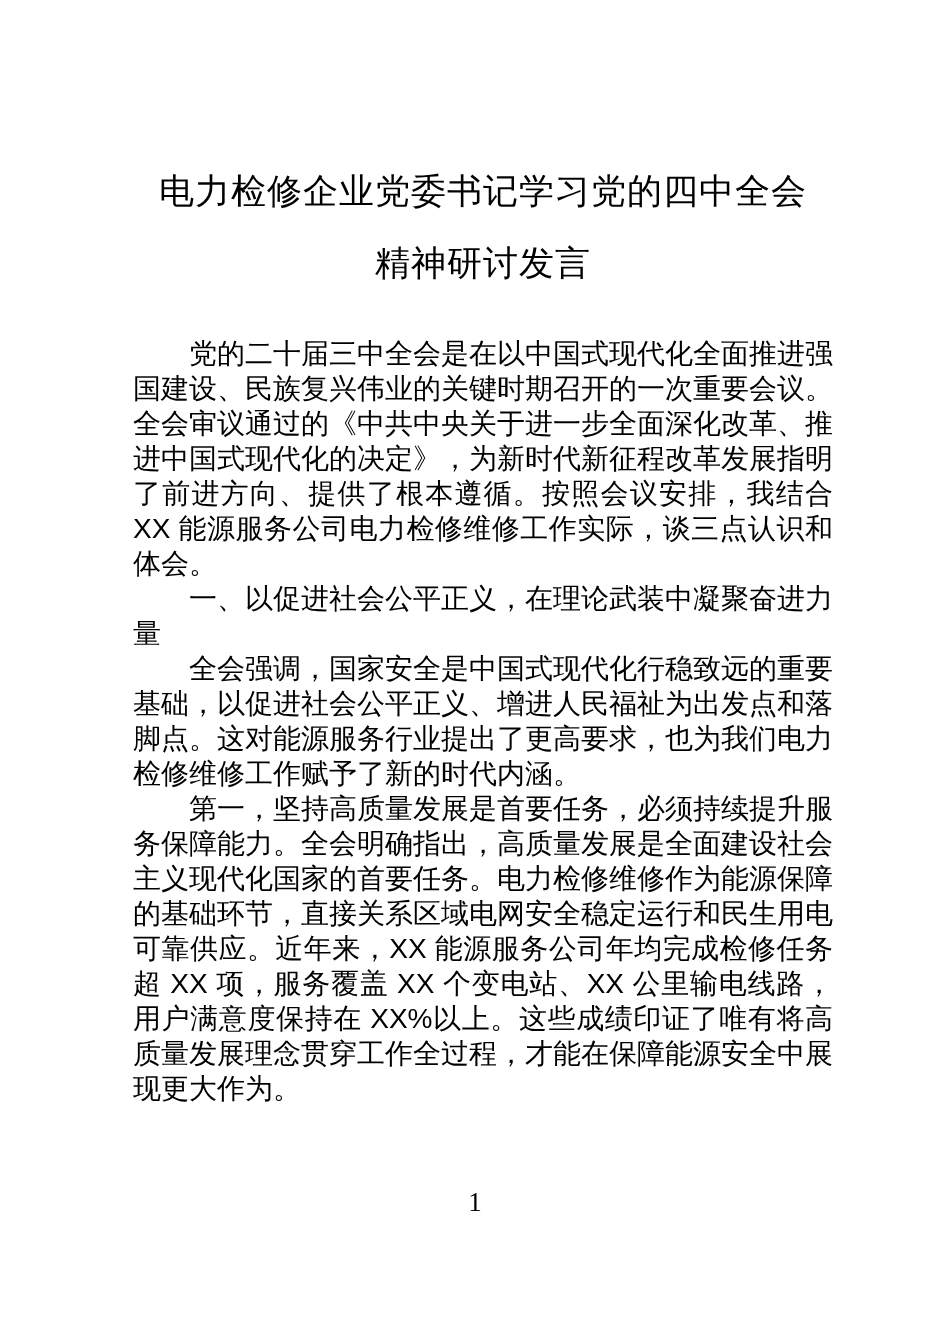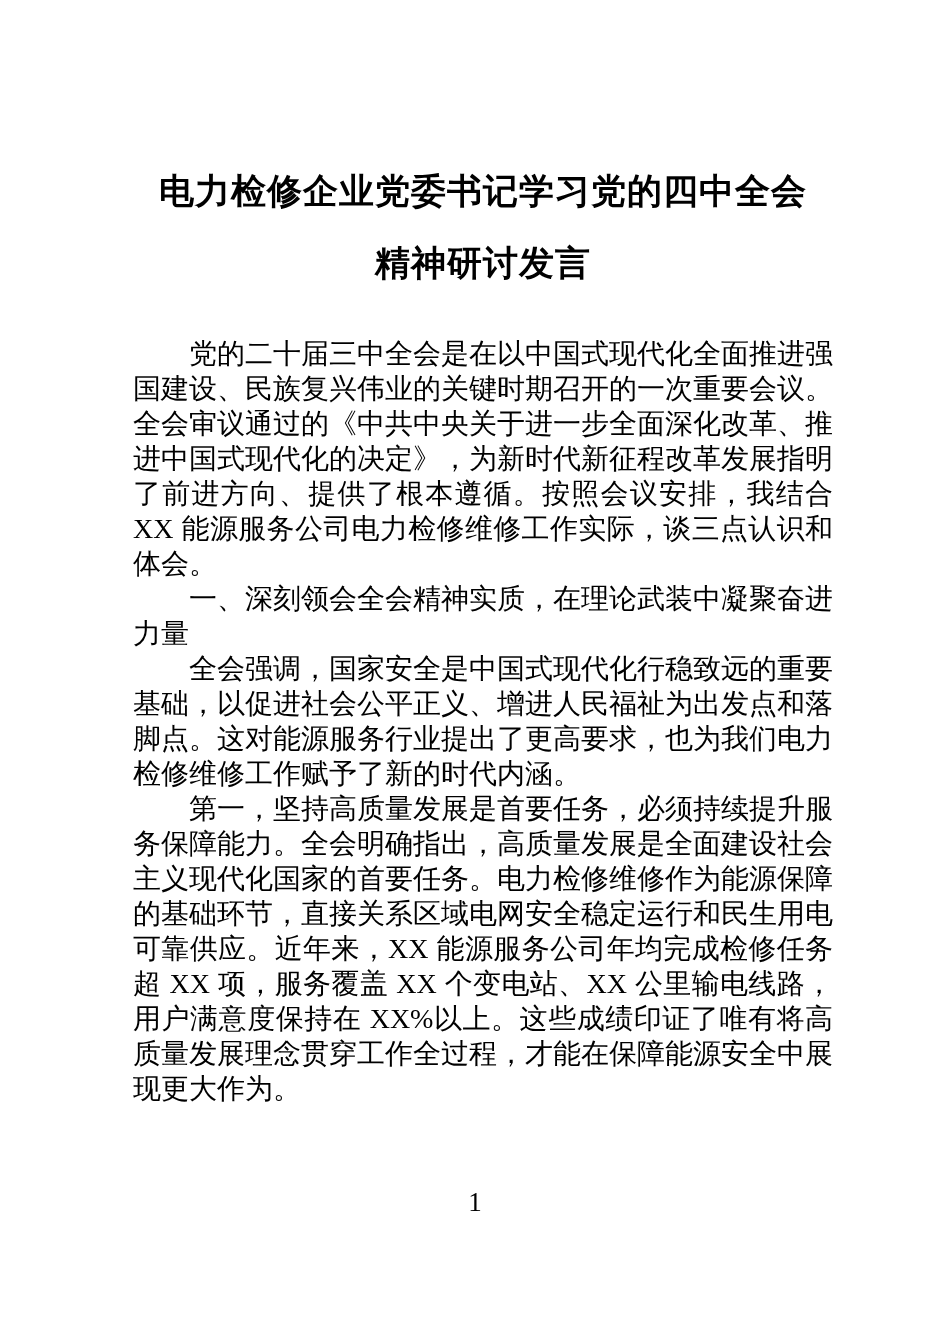--- a/index.html
+++ b/index.html
@@ -18,41 +18,41 @@
     font-family: "Liberation Sans", sans-serif;
   }
   .content {
     position: absolute;
     left: 133px;
     top: 155px;
     width: 700px;
   }
   .doc-title {
     font-size: 35px;
-    font-weight: 700;
+    font-weight: 400;
     line-height: 72px;
     text-align: center;
     letter-spacing: 1px;
   }
   .doc-title .title-line {
     display: block;
   }
   .body-text {
     margin-top: 37px;
     font-size: 28px;
     line-height: 35px;
     text-align: justify;
   }
   .body-text p {
     margin: 0;
     padding: 0;
     text-indent: 2em;
   }
   .latin {
-    font-family: Liberation Serif, serif;
+    font-family: Liberation Sans, sans-serif;
   }
   .page-number {
     position: absolute;
     left: 0;
     top: 1186px;
     width: 950px;
     text-align: center;
     font-size: 27px;
     line-height: 32px;
     font-family: "Liberation Serif", serif;
@@ -64,21 +64,21 @@
 <div class="page">
   <div class="content">
 
     <div class="doc-title">
       <span class="title-line">电力检修企业党委书记学习党的四中全会</span>
       <span class="title-line">精神研讨发言</span>
     </div>
 
     <div class="body-text">
       <p>党的二十届三中全会是在以中国式现代化全面推进强国建设、民族复兴伟业的关键时期召开的一次重要会议。全会审议通过的《中共中央关于进一步全面深化改革、推进中国式现代化的决定》，为新时代新征程改革发展指明了前进方向、提供了根本遵循。按照会议安排，我结合 <span class="latin">XX</span> 能源服务公司电力检修维修工作实际，谈三点认识和体会。</p>
-      <p>一、深刻领会全会精神实质，在理论武装中凝聚奋进力量</p>
+      <p>一、以促进社会公平正义，在理论武装中凝聚奋进力量</p>
       <p>全会强调，国家安全是中国式现代化行稳致远的重要基础，以促进社会公平正义、增进人民福祉为出发点和落脚点。这对能源服务行业提出了更高要求，也为我们电力检修维修工作赋予了新的时代内涵。</p>
       <p>第一，坚持高质量发展是首要任务，必须持续提升服务保障能力。全会明确指出，高质量发展是全面建设社会主义现代化国家的首要任务。电力检修维修作为能源保障的基础环节，直接关系区域电网安全稳定运行和民生用电可靠供应。近年来，<span class="latin">XX</span> 能源服务公司年均完成检修任务超 <span class="latin">XX</span> 项，服务覆盖 <span class="latin">XX</span> 个变电站、<span class="latin">XX</span> 公里输电线路，用户满意度保持在 <span class="latin">XX%</span>以上。这些成绩印证了唯有将高质量发展理念贯穿工作全过程，才能在保障能源安全中展现更大作为。</p>
     </div>
 
   </div>
 
   <div class="page-number">1</div>
 </div>
 
 </body></html>

